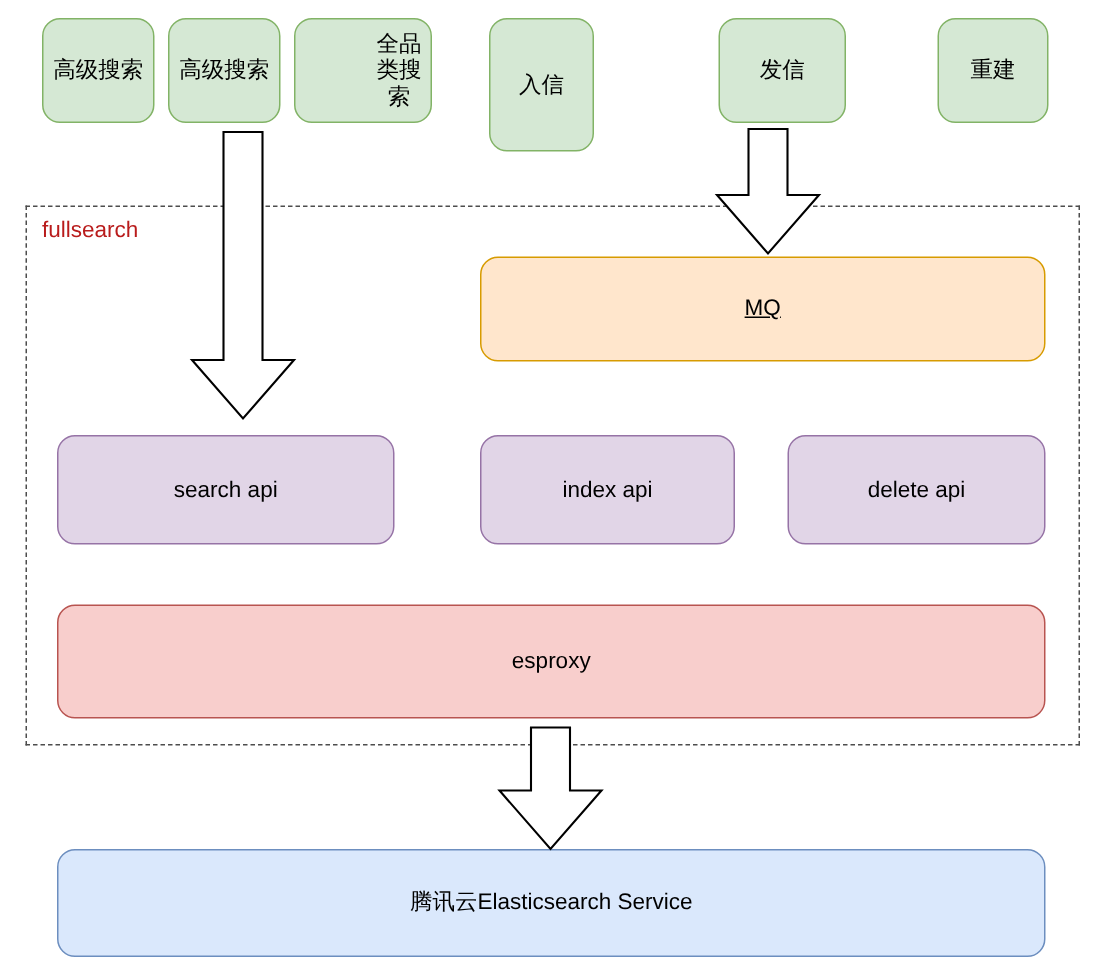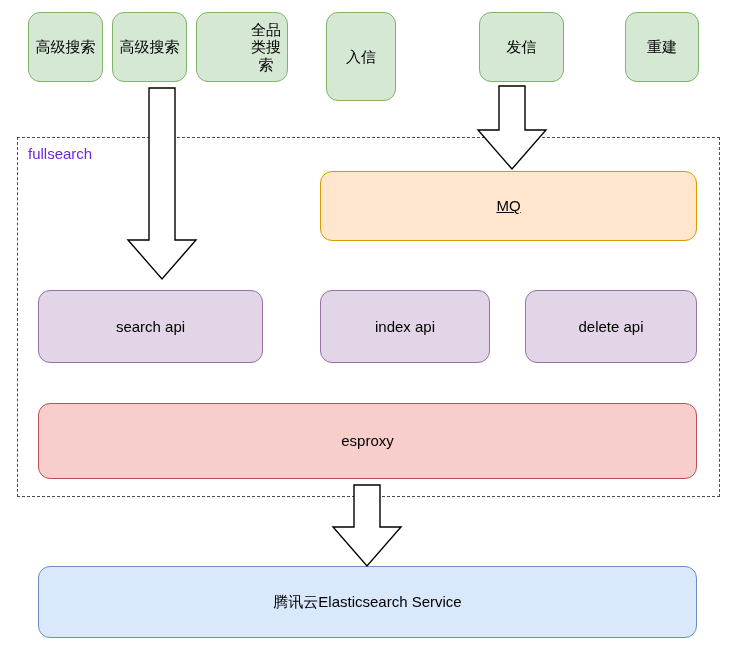--- a/index.html
+++ b/index.html
@@ -60,21 +60,21 @@
   .group-box {
     position: absolute;
     box-sizing: border-box;
     border: 1px dashed #4d4d4d;
     background: transparent;
     border-radius: 0;
   }
   .group-label {
     position: absolute;
     font-size: 15px;
-    color: #6d28d9;
+    color: #b91c1c;
     white-space: nowrap;
   }
   .arrow {
     position: absolute;
     overflow: visible;
   }
   .arrow svg {
     display: block;
     overflow: visible;
   }

